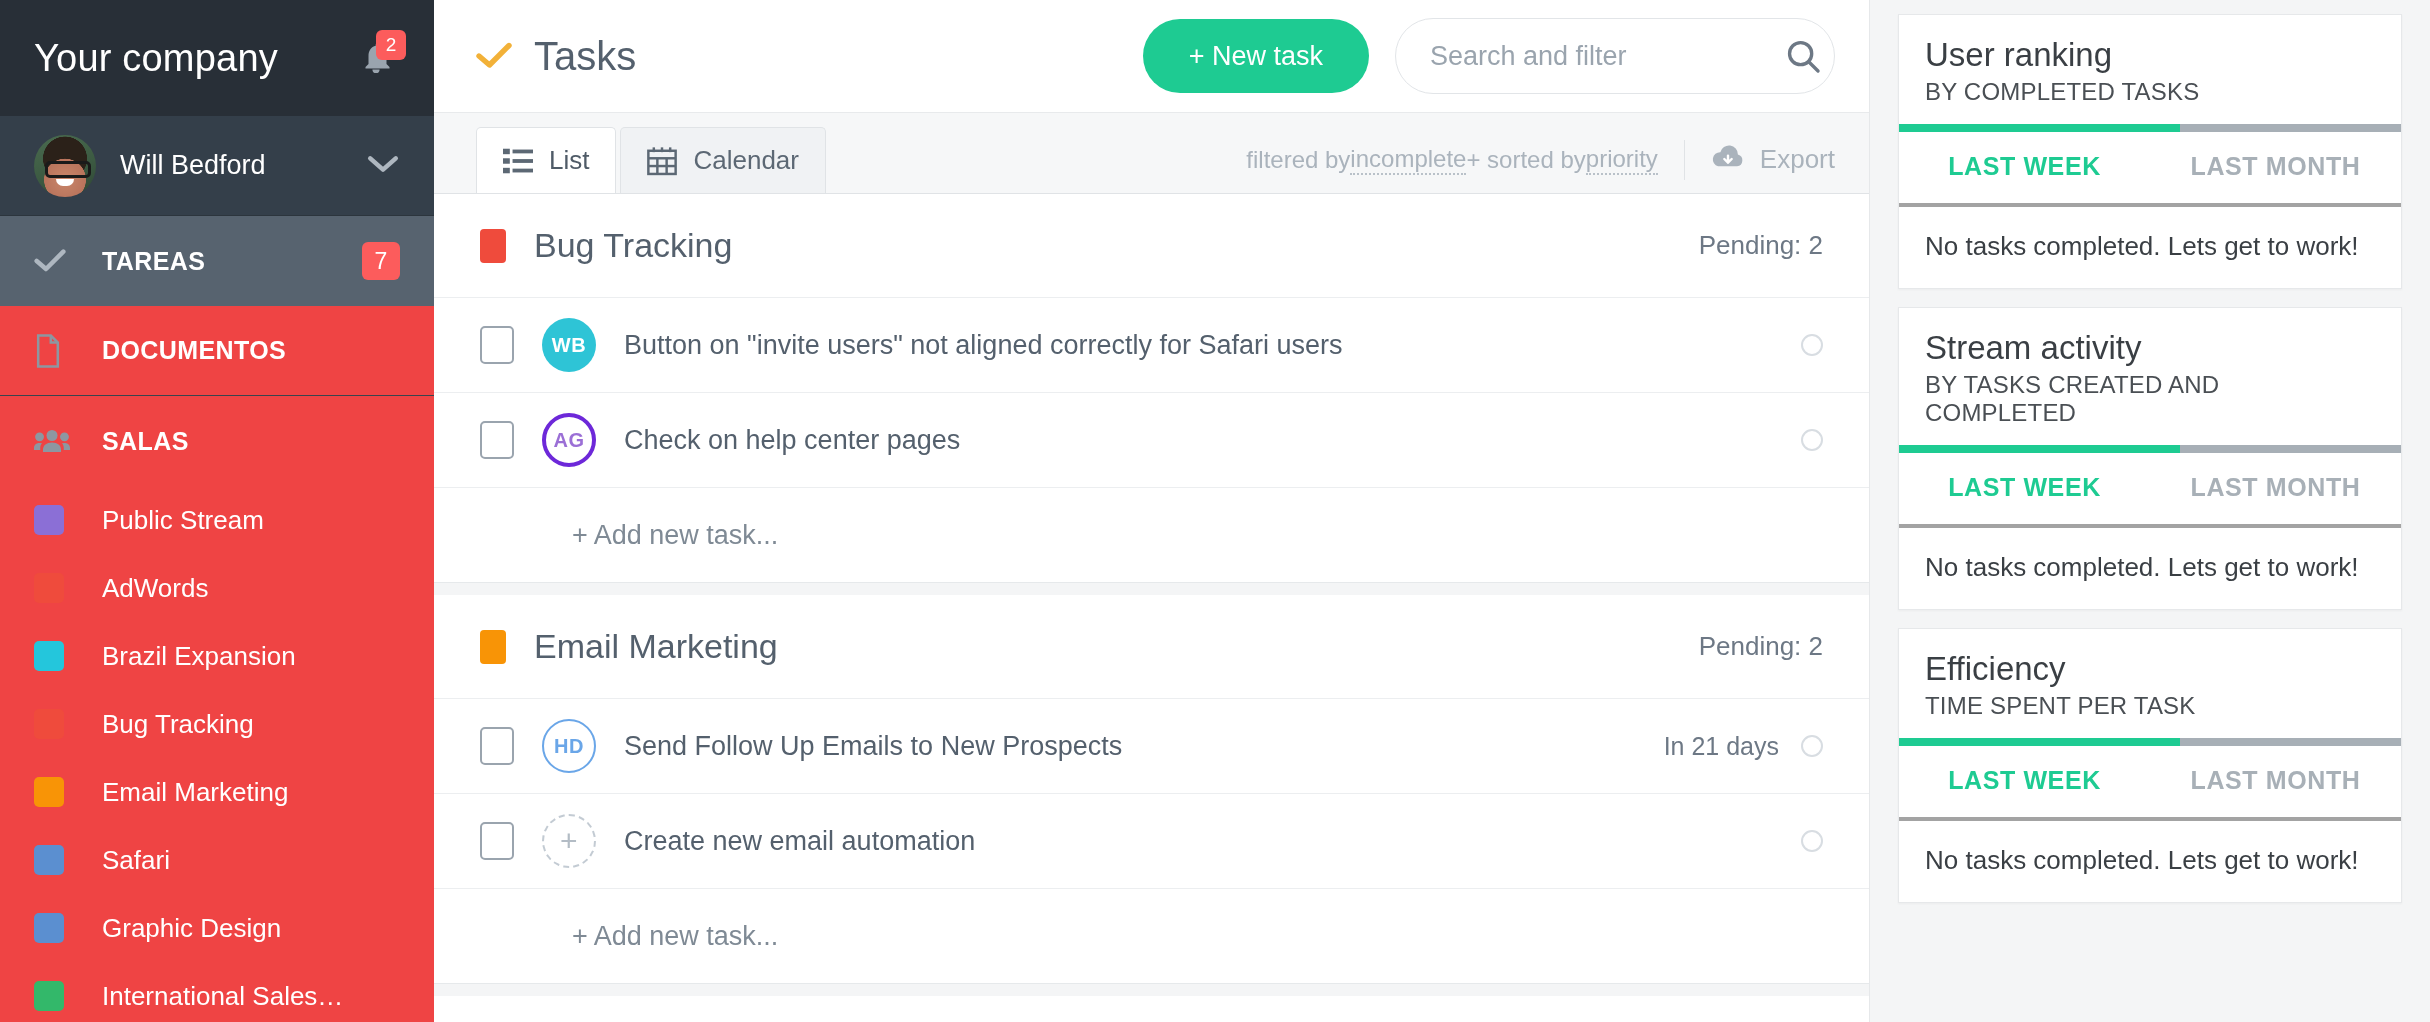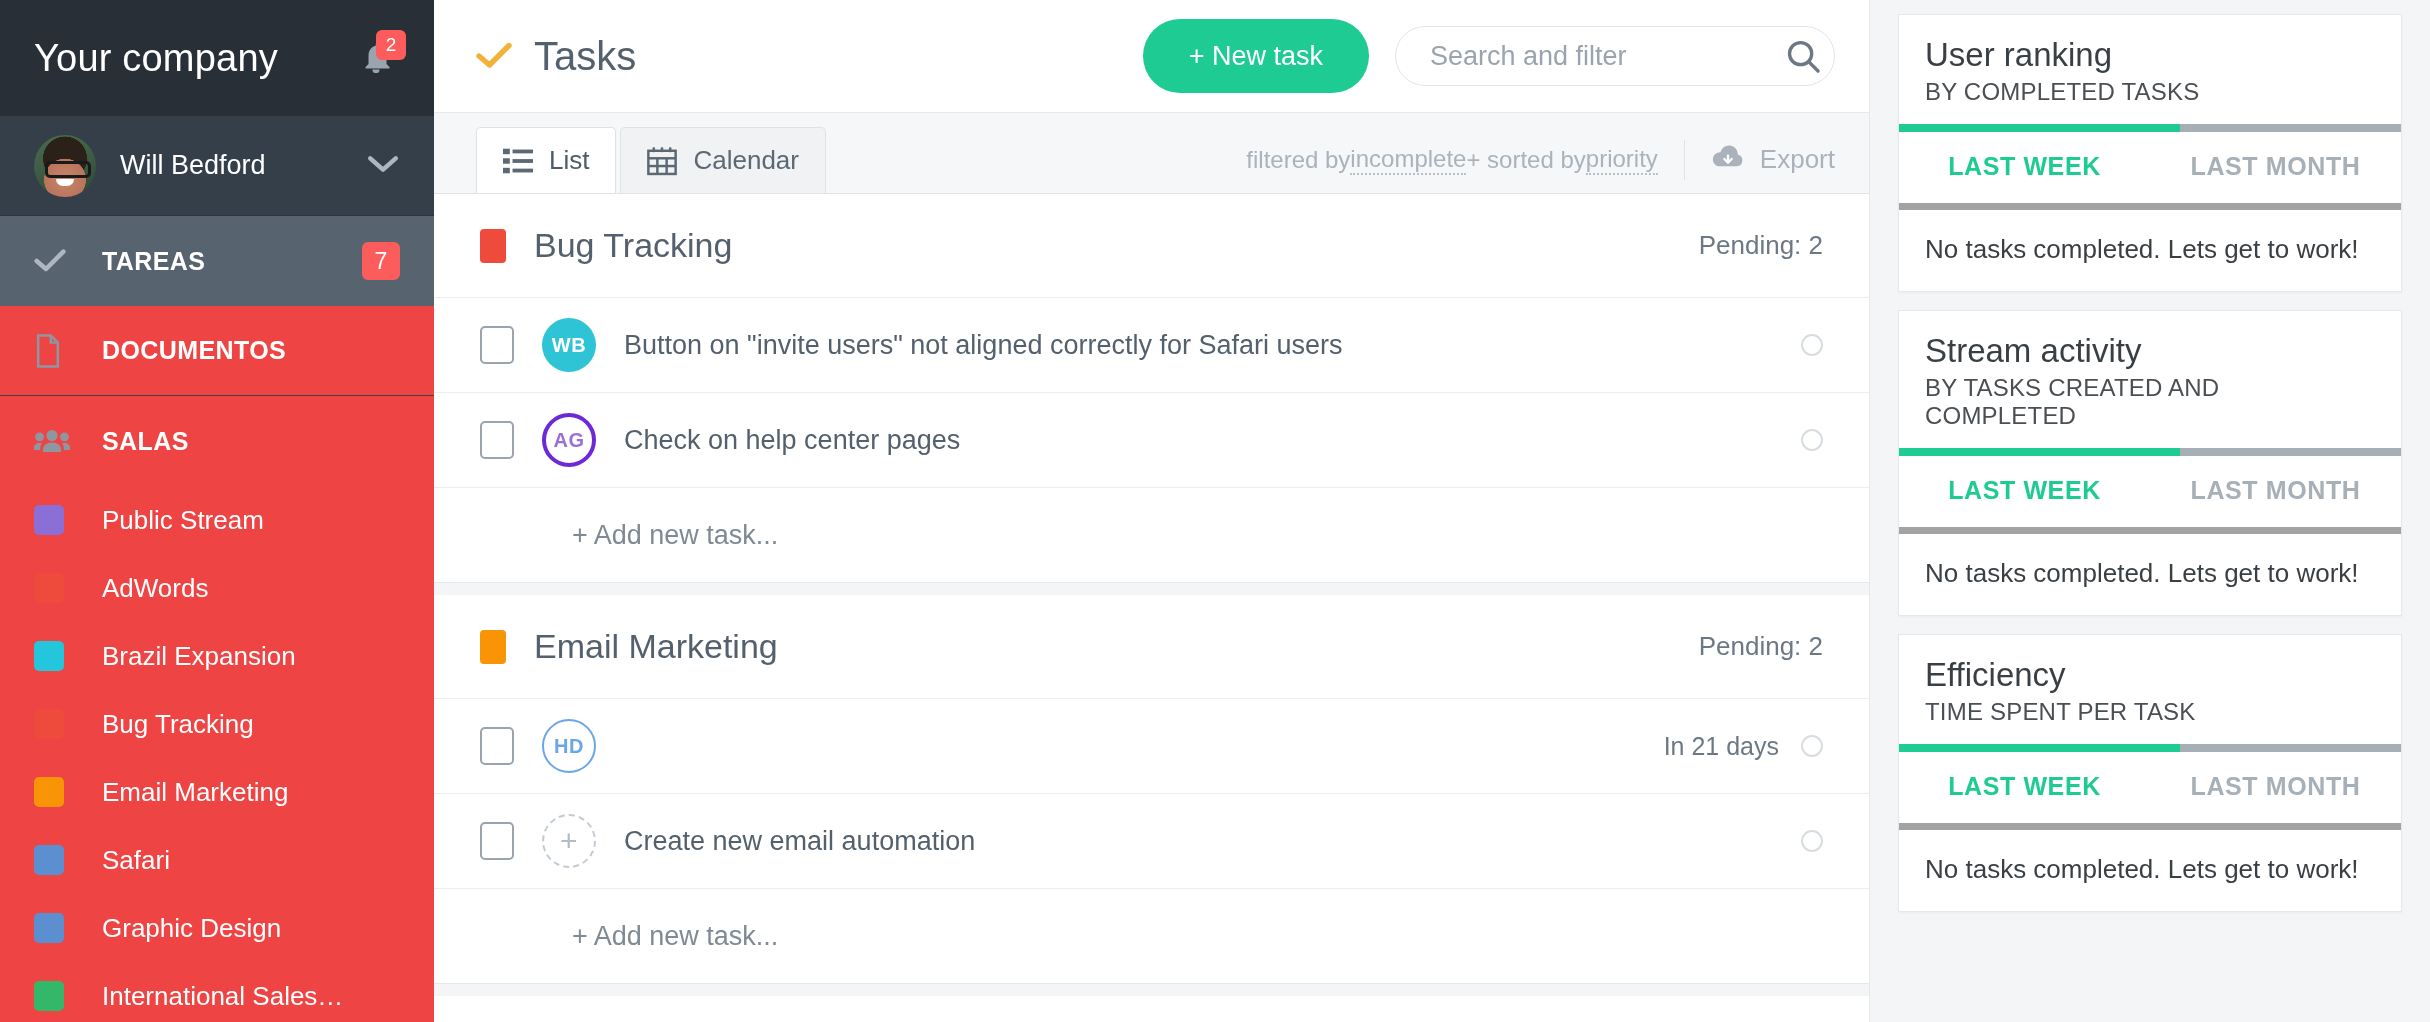--- a/index.html
+++ b/index.html
@@ -138,21 +138,21 @@
   }
   .btn-new-task {
     background: #1ecb92; color: #fff;
     border: none; border-radius: 40px;
     font-size: 27px; font-weight: 400;
     height: 74px; padding: 0 46px;
     cursor: pointer;
     font-family: "Liberation Sans", sans-serif;
   }
   .search-box {
-    width: 440px; height: 60px;
+    width: 440px; height: 76px;
     border: 1px solid #e2e5e8; border-radius: 40px;
     display: flex; align-items: center;
     padding: 0 28px 0 34px;
     background: #fff;
   }
   .search-box input {
     border: none; outline: none; flex: 1 1 auto;
     font-size: 27px; color: #54606d;
     font-family: "Liberation Sans", sans-serif;
     background: transparent;
@@ -250,21 +250,21 @@
     background: #ffffff;
     border: 1px solid #e6e8ea;
     margin-bottom: 18px;
     box-shadow: 0 1px 2px rgba(0,0,0,.04);
   }
   .widget-head { padding: 22px 26px 18px 26px; }
   .widget-title { font-size: 33px; color: #3a3f44; font-weight: 400; line-height: 1.12; }
   .widget-sub { font-size: 24px; color: #4a4f54; letter-spacing: .2px; margin-top: 4px; }
   .widget-bar { height: 8px; background: #a7afb6; display: flex; }
   .widget-bar .fill { width: 56%; background: #1ecb92; }
-  .widget-tabs { display: flex; border-bottom: 7px solid #a3a3a3; align-items: flex-end; }
+  .widget-tabs { display: flex; border-bottom: 4px solid #a3a3a3; align-items: flex-end; }
   .widget-tab {
     flex: 1 1 50%; text-align: center;
     padding: 20px 0 22px 0;
     font-size: 25px; font-weight: 700; letter-spacing: .6px;
     cursor: pointer;
   }
   .widget-tab.active { color: #1ecb92; }
   .widget-tab.inactive { color: #a8b0b7; }
   .widget-body { padding: 24px 26px 26px 26px; font-size: 26px; color: #3a3f44; }
 </style>
@@ -473,20 +473,21 @@
 
       <div class="group-head">
         <span class="group-dot" style="background:#f89406"></span>
         <span class="group-name">Email Marketing</span>
         <span class="group-pending">Pending: 2</span>
       </div>
 
       <div class="task-row">
         <span class="task-check"></span>
         <span class="task-avatar outline-blue">HD</span>
+        <span class="task-title">Send Follow Up Emails to New Prospects</span>
         <span class="task-right">
           <span class="task-due">In 21 days</span>
           <span class="task-ring"></span>
         </span>
       </div>
 
       <div class="task-row">
         <span class="task-check"></span>
         <span class="task-avatar dashed">+</span>
         <span class="task-title">Create new email automation</span>

